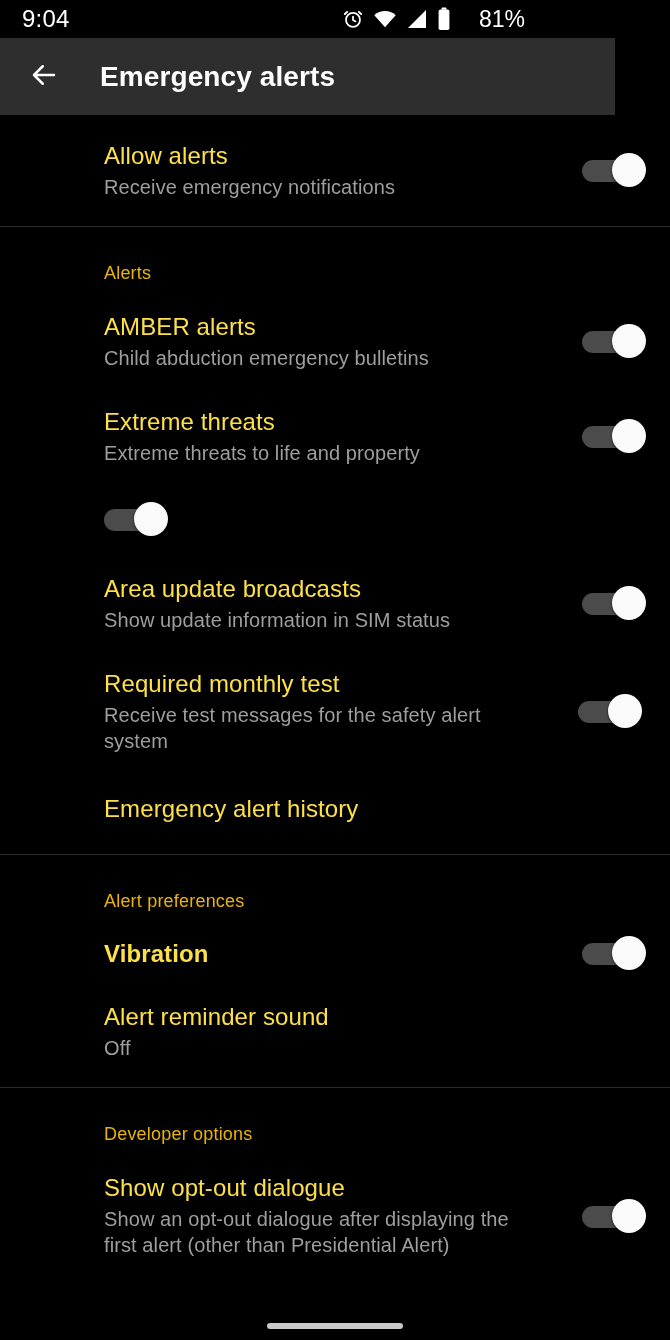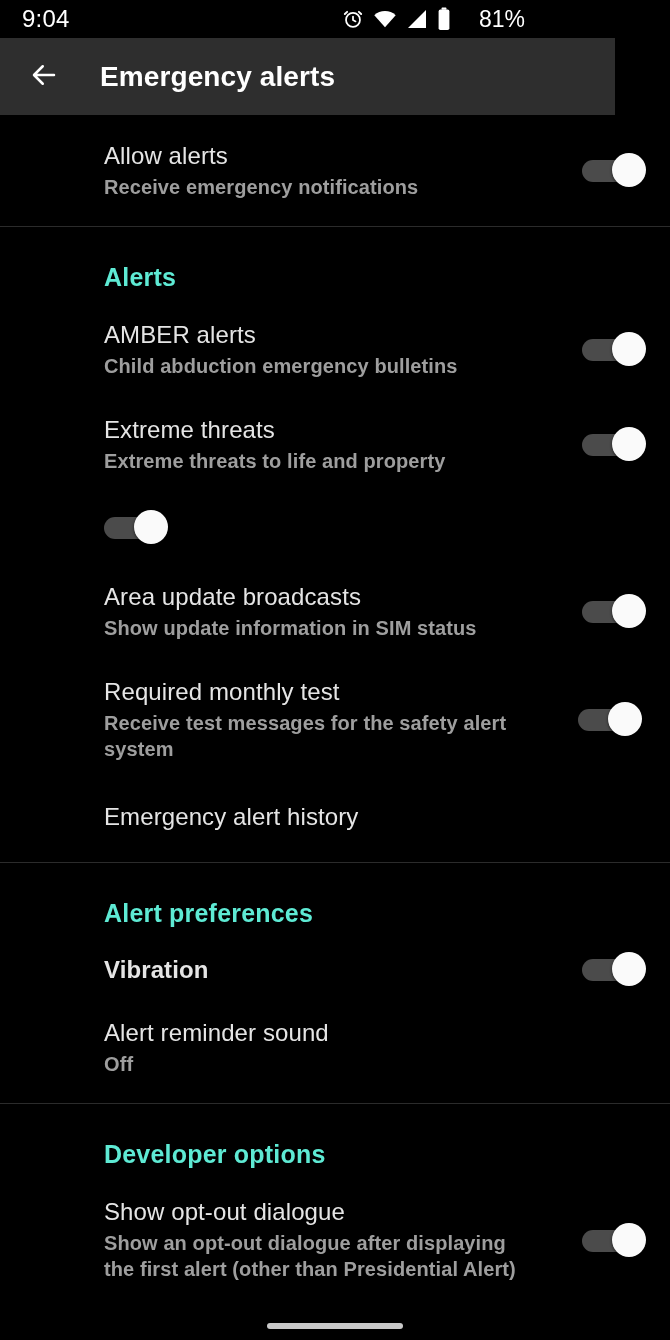--- a/index.html
+++ b/index.html
@@ -88,53 +88,52 @@
     width: 670px;
     height: 1225px;
     background: #000000;
   }
   .divider {
     height: 1px;
     background: #2b2b2b;
     width: 100%;
   }
   .section-header {
-    color: #5eead4;
-    font-size: 25px;
-    font-weight: bold;
+    color: #eab308;
+    font-size: 18px;
+    font-weight: normal;
     padding: 36px 0 10px 104px;
     letter-spacing: 0.2px;
   }
   .row {
     position: relative;
     display: flex;
     align-items: center;
     padding: 0 24px 0 104px;
     box-sizing: border-box;
     min-height: 64px;
     cursor: pointer;
   }
   .row-text {
     flex: 1;
     min-width: 0;
     padding-right: 18px;
   }
   .row-title {
-    color: #e5e5e5;
+    color: #fde047;
     font-size: 24px;
     line-height: 30px;
     letter-spacing: 0.1px;
   }
   .row-sub {
     color: #9e9e9e;
     font-size: 20px;
     line-height: 26px;
     margin-top: 3px;
     letter-spacing: 0.1px;
-    font-weight: bold;
   }
 
   
   .switch {
     position: relative;
     width: 64px;
     height: 36px;
     flex: 0 0 auto;
     cursor: pointer;
   }

